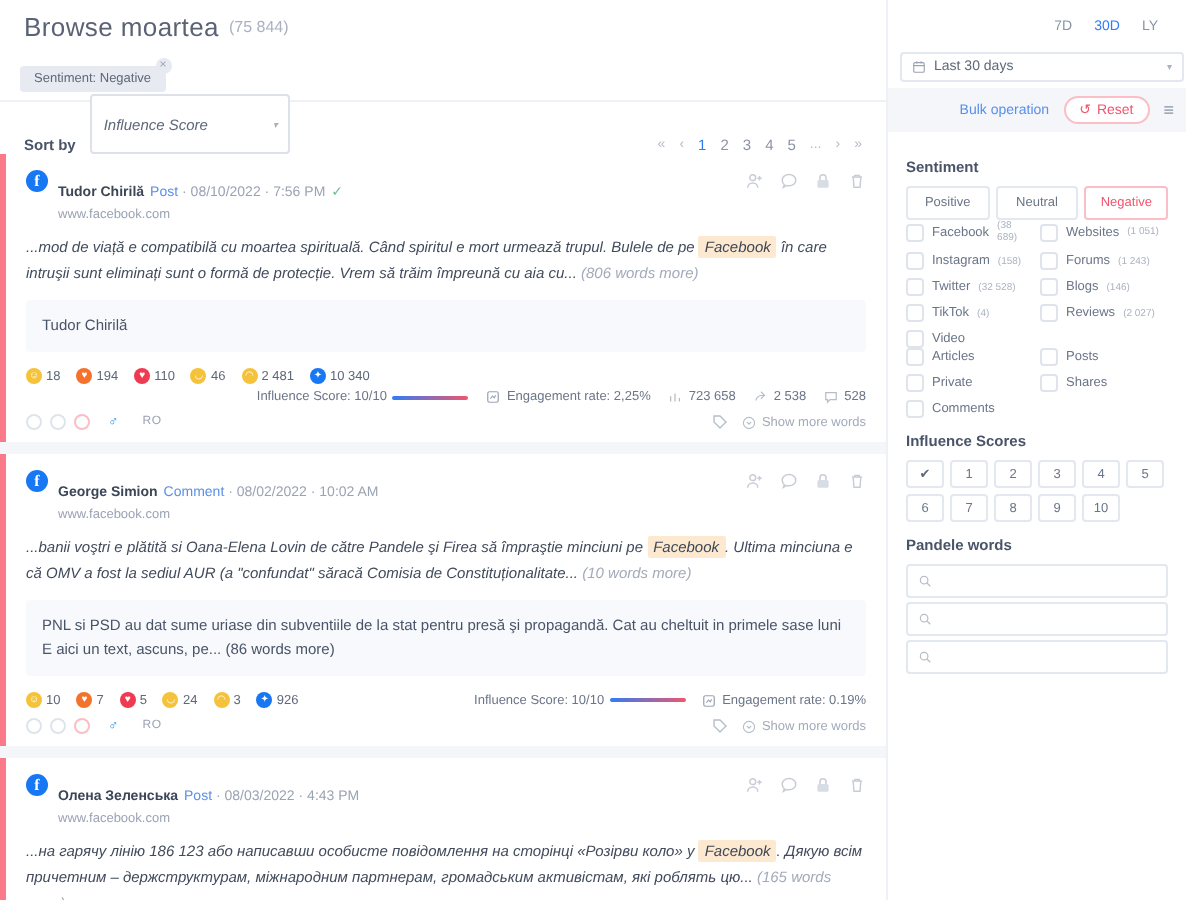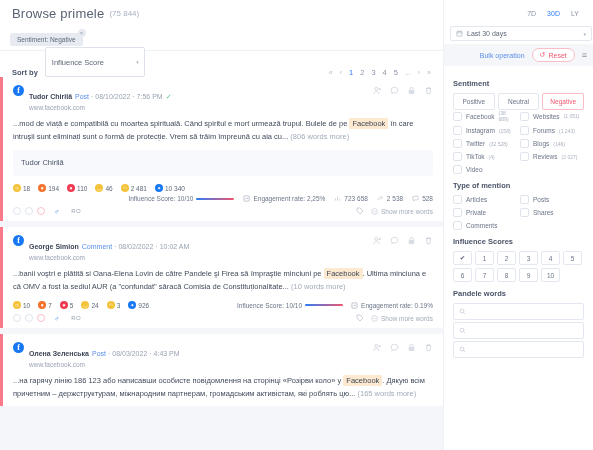--- a/index.html
+++ b/index.html
@@ -35,21 +35,21 @@
   }
 
   .sortbar {
     height: 27px; background: #fff; display: flex; align-items: flex-end;
     padding: 0 12px; border-top: 1px solid #eef1f6;
   }
   .sort-label { font-size: 7.5px; font-weight: bold; color: #4a5468; margin-right: 7px; }
   .sort-select {
     width: 100px; height: 17px; border: 1px solid #dde2ea; border-radius: 2px;
     display: flex; align-items: center; padding: 14px 6px; font-size: 7.5px; color: #5d6878;
-    position: relative; background: #fff;
+    position: relative; background: #fff; font-style: italic;
   }
   .sort-caret { position: absolute; right: 5px; font-size: 5px; color: #aab2c0; }
 
   .pagination { margin-left: auto; display: flex; align-items: center; gap: 7px; }
   .pg { font-size: 7.5px; color: #8a93a5; }
   .pg.active { color: #2f7df6; }
   .pg.arw { color: #b6bdc9; font-size: 7px; }
 
   .feed { position: absolute; top: 77px; left: 0; right: 0; bottom: 0; overflow: hidden; }
 
@@ -66,21 +66,21 @@
   .head-text { flex: 1; min-width: 0; }
   .author { font-size: 7px; font-weight: bold; color: #3c4657; }
   .ptype { font-size: 7px; color: #5a8fe8; margin-left: 3px; }
   .pmeta { font-size: 7px; color: #9aa3b3; }
   .verif { color: #6fc08a; font-size: 7px; margin-left: 3px; }
   .purl { font-size: 6.5px; color: #9aa3b3; margin-top: 1px; }
 
   .head-actions { display: flex; gap: 8px; align-items: center; padding-top: 1px; }
   .act-ic { opacity: .55; }
 
-  .ptext { font-size: 7.5px; line-height: 13px; color: #414b5c; margin-top: 6px; }
+  .ptext { font-size: 7.5px; line-height: 13px; color: #414b5c; margin-top: 6px; font-style: italic; }
   .hl { background: #fde9cf; padding: 1px 3px; border-radius: 1px; color: #3c4657; }
   .more { color: #a2abba; }
 
   .quote {
     background: #f7f9fc; border-radius: 2px; margin-top: 7px;
     padding: 7px 8px; font-size: 7.5px; line-height: 12px; color: #4a5468;
   }
 
   .reactions { display: flex; align-items: center; gap: 8px; margin-top: 8px; }
   .rx { display: flex; align-items: center; gap: 2px; }
@@ -141,21 +141,21 @@
          display: flex; align-items: center; padding: 0 5px; margin-top: 2px; }
 </style>
 </head>
 <body>
 
 <div class="app">
 
   <div class="main">
 
     <div class="topbar">
-      <span class="page-title">Browse primele</span>
+      <span class="page-title">Browse moartea</span>
       <span class="page-count">(75 844)</span>
     </div>
 
     <div class="chipbar">
       <span class="chip">
         <span>Sentiment: Negative</span>
         <span class="chip-x">×</span>
       </span>
     </div>
 
@@ -313,20 +313,21 @@
               </svg>
             <svg class="act-ic" width="9" height="9" viewBox="0 0 16 16">
               <path d="M3.5 4.5h9M6 4.5V3h4v1.5M4.6 4.5l.7 9h5.4l.7-9" fill="none" stroke="#9aa3b3" stroke-width="1.3"></path>
               </svg>
           </div>
         </div>
         <div class="ptext">
           <span>...banii voştri e plătită si Oana-Elena Lovin de către Pandele şi Firea să împraştie minciuni pe </span><span class="hl">Facebook</span><span>. Ultima minciuna e că OMV a fost la sediul AUR (a "confundat" săracă Comisia de Constituționalitate...</span>
           <span class="more">(10 words more)</span>
         </div>
+        <div class="quote">PNL si PSD au dat sume uriase din subventiile de la stat pentru presă şi propagandă. Cat au cheltuit in primele sase luni E aici un text, ascuns, pe... (86 words more)</div>
         <div class="reactions">
           <span class="rx">
             <span class="rx-emoji" style="background:#f5c33b">☺</span>
             <span class="rx-n">10</span>
             </span>
           <span class="rx">
             <span class="rx-emoji" style="background:#f3722c">♥</span>
             <span class="rx-n">7</span>
             </span>
           <span class="rx">
@@ -490,21 +491,20 @@
           <span class="cbox"></span>
           <span class="cblab">Reviews</span>
           <span class="cbn">(2 027)</span>
           </span>
         <span class="cbrow">
           <span class="cbox"></span>
           <span class="cblab">Video</span>
           </span>
       </div>
 
-      <div class="sect-h">Type of mention</div>
       <div class="cbgrid">
         <span class="cbrow">
           <span class="cbox"></span>
           <span class="cblab">Articles</span>
           </span>
         <span class="cbrow">
           <span class="cbox"></span>
           <span class="cblab">Posts</span>
           </span>
         <span class="cbrow">

